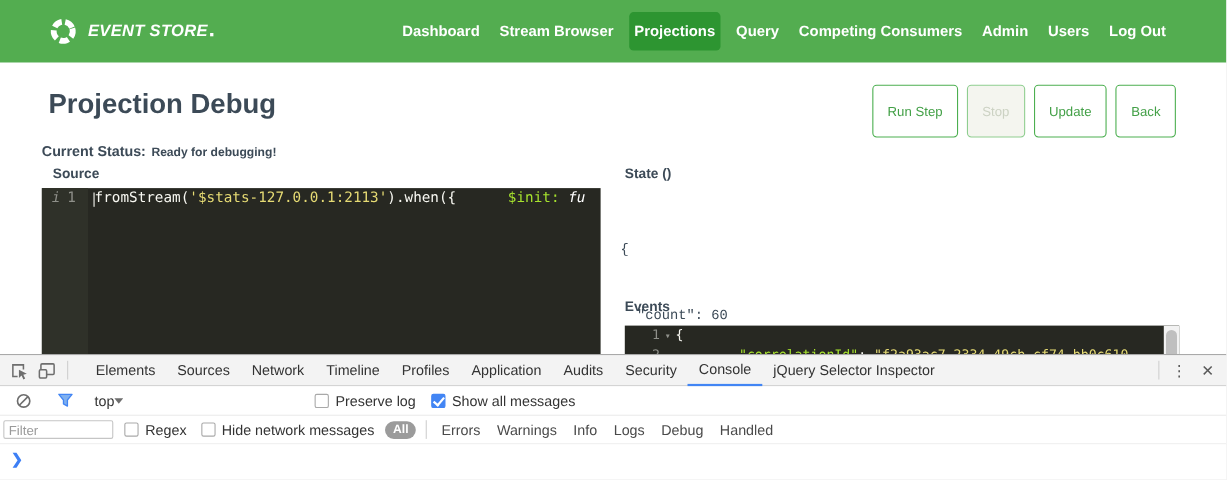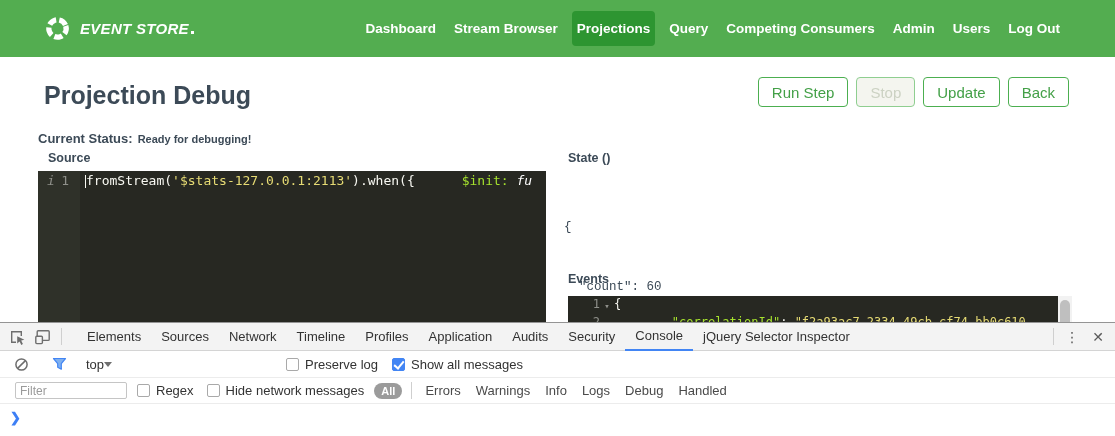--- a/index.html
+++ b/index.html
@@ -14,22 +14,22 @@
   .logo-text { color:#fff; font-size:15px; font-weight:800; font-style:italic; letter-spacing:.3px; }
   .logo-text::after { content:""; display:inline-block; width:3px; height:3px; background:#fff; margin-left:2px; }
   .nav-items { display:flex; align-items:center; margin-left:auto; margin-right:46px; }
   .nav-item { color:#fff; font-size:13.5px; font-weight:700; padding:10px 9px; cursor:pointer; }
   .nav-item.active { background:#2d9531; border-radius:4px; padding:10px 5px; margin:0 5px; }
 
   
   .content { position:absolute; top:57px; left:0; width:1115px; height:265px; background:#fff; }
   .page-title { position:absolute; left:44px; top:24px; font-size:25px; font-weight:700; color:#3c4a57; }
   .actions { position:absolute; top:20px; right:46px; display:flex; gap:8px; }
-  .btn { height:30px; padding:0 13px; background:#fff; border:1px solid #4caf50; border-radius:4px;
-         color:#43a047; font-size:15px; font-family:"Liberation Sans",sans-serif; cursor:pointer; }
+  .btn { height:48px; padding:0 13px; background:#fff; border:1px solid #4caf50; border-radius:4px;
+         color:#43a047; font-size:12px; font-family:"Liberation Sans",sans-serif; cursor:pointer; }
   .btn.disabled { background:#f4f5ef; color:#ccd2c3; border-color:#8fce90; cursor:default; }
 
   .status-line { position:absolute; left:38px; top:72px; color:#3c4a57; }
   .status-label { font-size:13px; font-weight:700; }
   .status-value { font-size:11px; font-weight:700; margin-left:5px; }
 
   .panel-heading { position:absolute; font-size:12.5px; font-weight:700; color:#3c4a57; }
 
   
   .src-editor { position:absolute; left:38px; top:114px; width:508px; height:151px;
@@ -77,21 +77,21 @@
                 border-top:5px solid #6e6e6e; margin-right:6px; }
   .chk { width:13px; height:13px; border:1px solid #a9a9a9; border-radius:2px; background:#fff;
          margin-right:6px; flex:none; position:relative; cursor:pointer; }
   .chk.checked { background:#4285f4; border-color:#4285f4; }
   .chk.checked::after { content:""; position:absolute; left:3.5px; top:0.5px; width:4px; height:8px;
          border:solid #fff; border-width:0 2px 2px 0; transform:rotate(40deg); }
   .chk-group { display:flex; align-items:center; margin-left:18px; cursor:pointer; }
   .chk-label { font-size:13px; color:#333; }
 
   .dt-filter { height:26px; border-bottom:1px solid #ececec; display:flex; align-items:center; }
-  .filter-input { width:112px; height:17px; margin-left:15px; border:1px solid #c5c5c5; border-radius:2px;
+  .filter-input { width:100px; height:17px; margin-left:3px; border:1px solid #c5c5c5; border-radius:2px;
                   padding:0 4px; font-size:12px; font-family:"Liberation Sans",sans-serif; color:#333; outline:none; }
   .filter-input::placeholder { color:#9a9a9a; }
   .all-badge { background:#9b9b9b; color:#fff; font-size:11px; font-weight:700; border-radius:9px;
                padding:2px 7px; margin-left:10px; cursor:pointer; }
   .lvl { color:#4a4a4a; margin-left:15px; cursor:pointer; }
   .dt-filter .chk-group { margin-left:10px; }
   .dt-filter .chk-group + .chk-group { margin-left:13px; }
 
   .dt-console { height:32px; background:#fff; }
   .prompt { color:#3d7ff5; font-size:13px; font-weight:700; margin:6px 0 0 10px; display:inline-block; }

